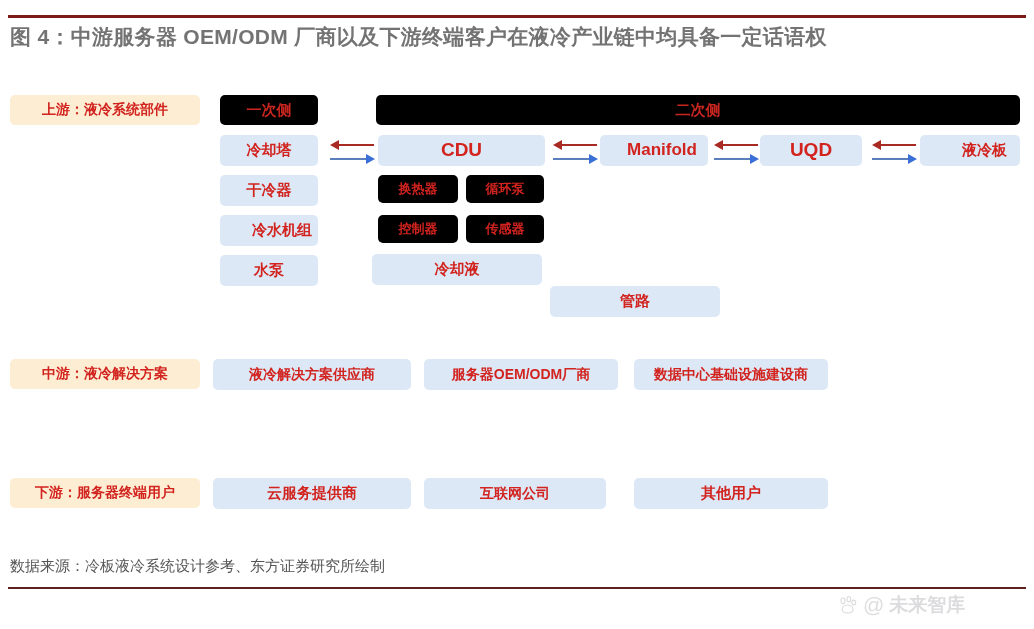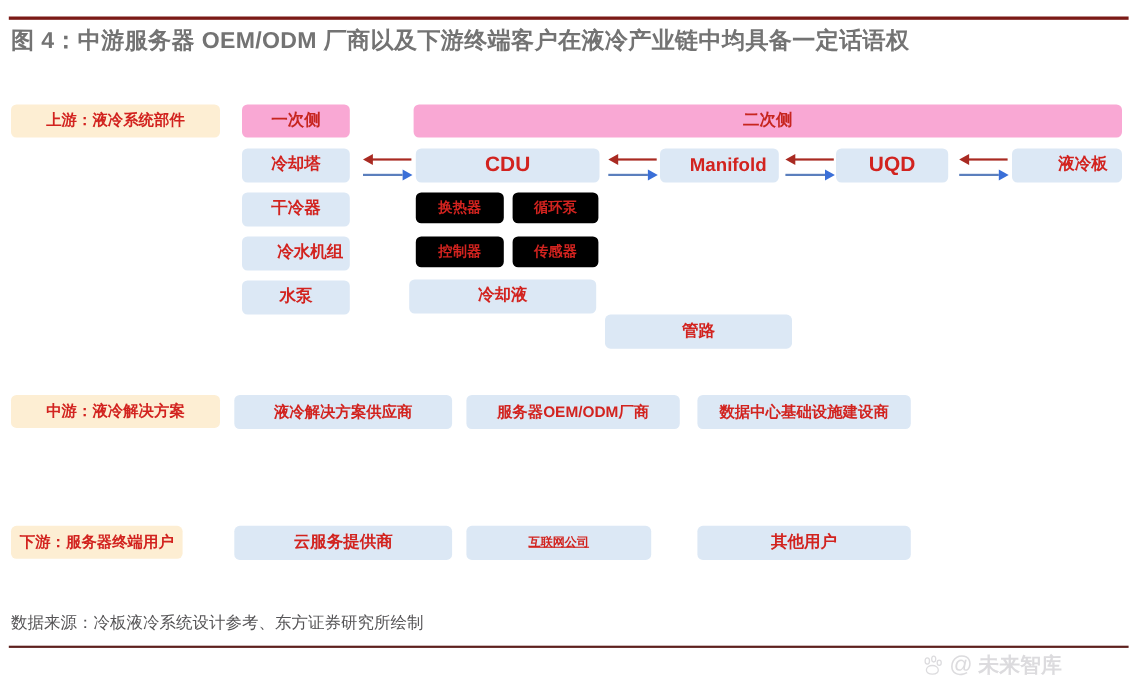--- a/index.html
+++ b/index.html
@@ -54,21 +54,21 @@
     align-items: center;
     justify-content: center;
     border-radius: 5px;
     font-weight: bold;
     color: #d2231f;
     text-align: center;
     line-height: 1.1;
     white-space: nowrap;
   }
   .box.beige   { background: #fdeed3; }
-  .box.green   { background: #f9a8d4; color: #c7251f; }
+  .box.green   { background: #000000; color: #c7251f; }
   .box.blue    { background: #dce8f5; }
   .box.gray    { background: #000000; }
 
   
   .arrowpair {
     position: absolute;
     height: 26px;
   }
   .arrow-line {
     position: absolute;
@@ -177,24 +177,24 @@
 
 <div class="box blue" style="left:372px; top:254px; width:170px; height:31px; font-size:15px;">冷却液</div>
 <div class="box blue" style="left:550px; top:254px; width:170px; height:31px; font-size:15px;margin-top:32px;">管路</div>
 
 <div class="box beige" style="left:10px; top:359px; width:190px; height:30px; font-size:14px;">中游：液冷解决方案</div>
 
 <div class="box blue" style="left:213px; top:359px; width:198px; height:31px; font-size:14px;">液冷解决方案供应商</div>
 <div class="box blue" style="left:424px; top:359px; width:194px; height:31px; font-size:14px;">服务器OEM/ODM厂商</div>
 <div class="box blue" style="left:634px; top:359px; width:194px; height:31px; font-size:14px;">数据中心基础设施建设商</div>
 
-<div class="box beige" style="left:10px; top:478px; width:156px; height:30px; font-size:14px;">下游：服务器终端用户</div>
+<div class="box beige" style="left:10px; top:478px; width:190px; height:30px; font-size:14px;">下游：服务器终端用户</div>
 
 <div class="box blue" style="left:213px; top:478px; width:198px; height:31px; font-size:15px;">云服务提供商</div>
-<div class="box blue" style="left:424px; top:478px; width:168px; height:31px; font-size:11px;text-decoration:underline;">互联网公司</div>
+<div class="box blue" style="left:424px; top:478px; width:182px; height:31px; font-size:14px;">互联网公司</div>
 <div class="box blue" style="left:634px; top:478px; width:194px; height:31px; font-size:15px;">其他用户</div>
 
 <div class="source">数据来源：冷板液冷系统设计参考、东方证券研究所绘制</div>
 
 <div class="watermark">
   <svg class="wm-paw" viewBox="0 0 24 24" aria-hidden="true">
     <ellipse cx="6" cy="7" rx="2.4" ry="3.4" fill="none" stroke="#8d8b93" stroke-width="1.4"></ellipse>
     <ellipse cx="13" cy="5" rx="2.2" ry="3.2" fill="none" stroke="#8d8b93" stroke-width="1.4"></ellipse>
     <ellipse cx="19" cy="9" rx="2.2" ry="2.8" fill="none" stroke="#8d8b93" stroke-width="1.4"></ellipse>
     <path d="M5 17c0-3 3-5 6.5-5S18 14 18 17s-3 4.5-6.5 4.5S5 20 5 17z" fill="none" stroke="#8d8b93" stroke-width="1.4"></path>

